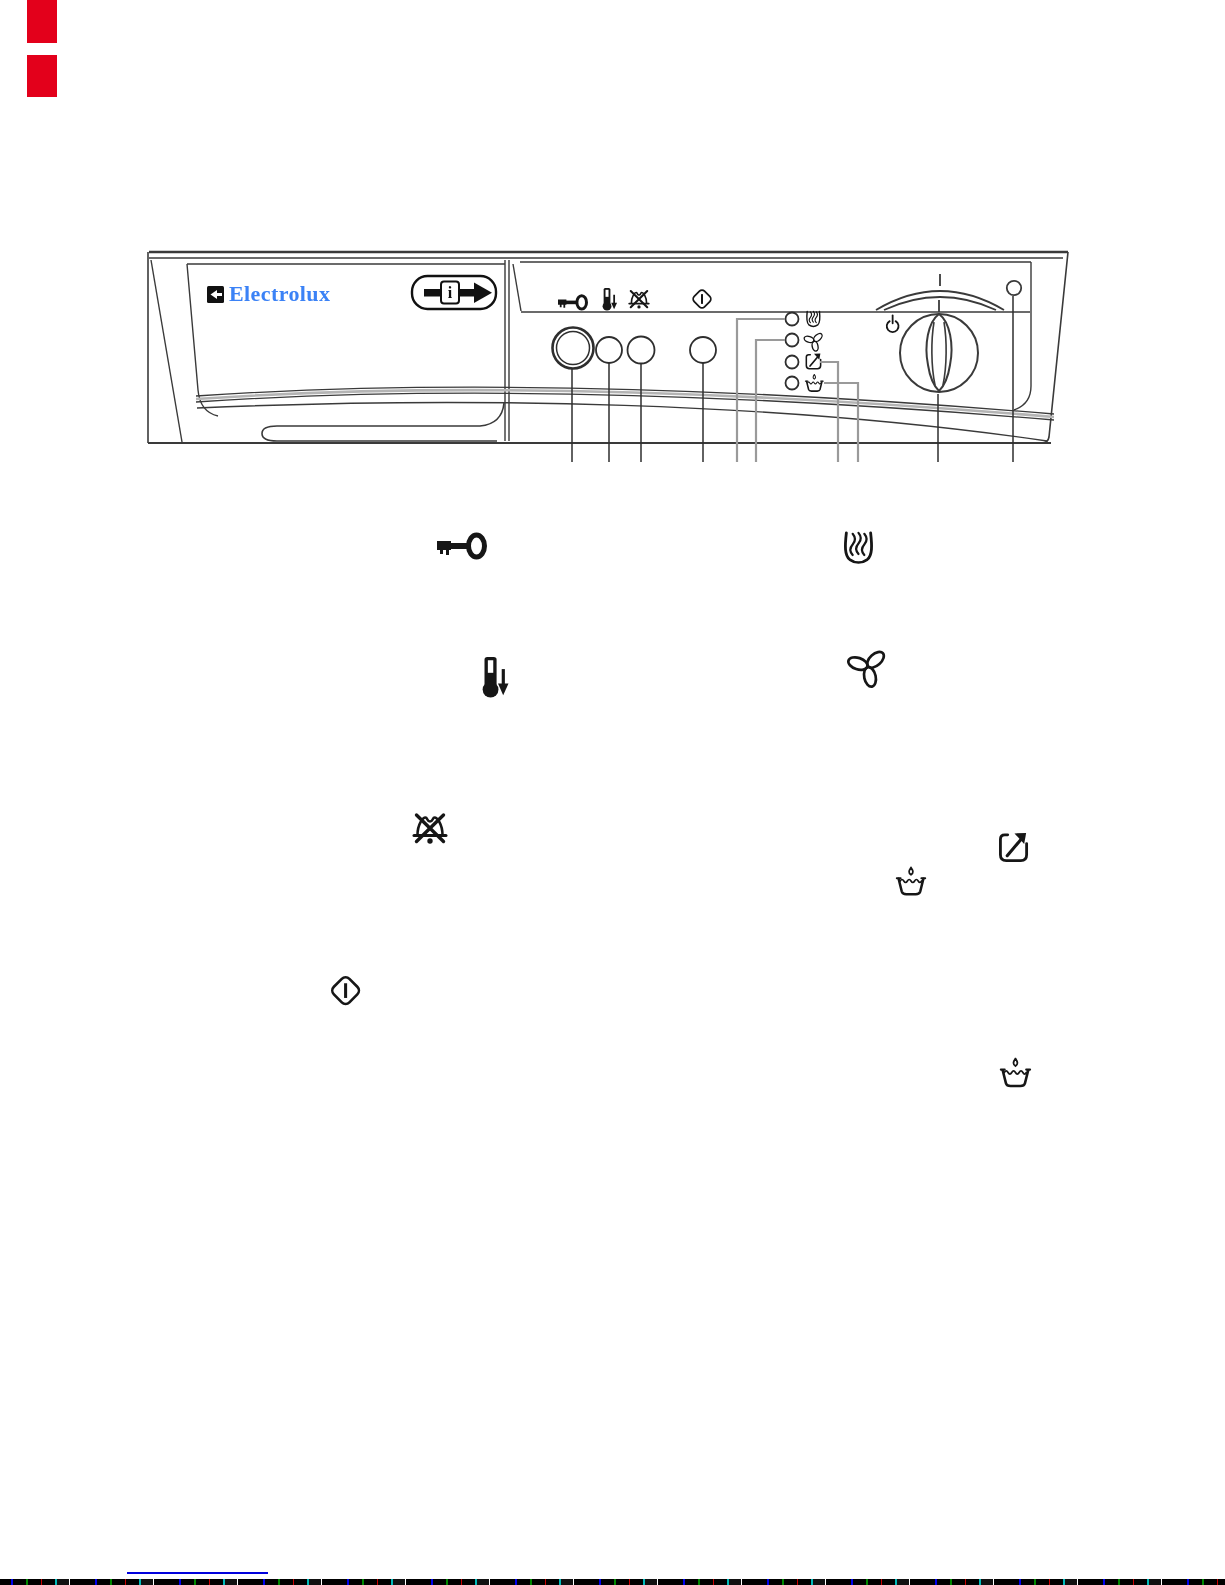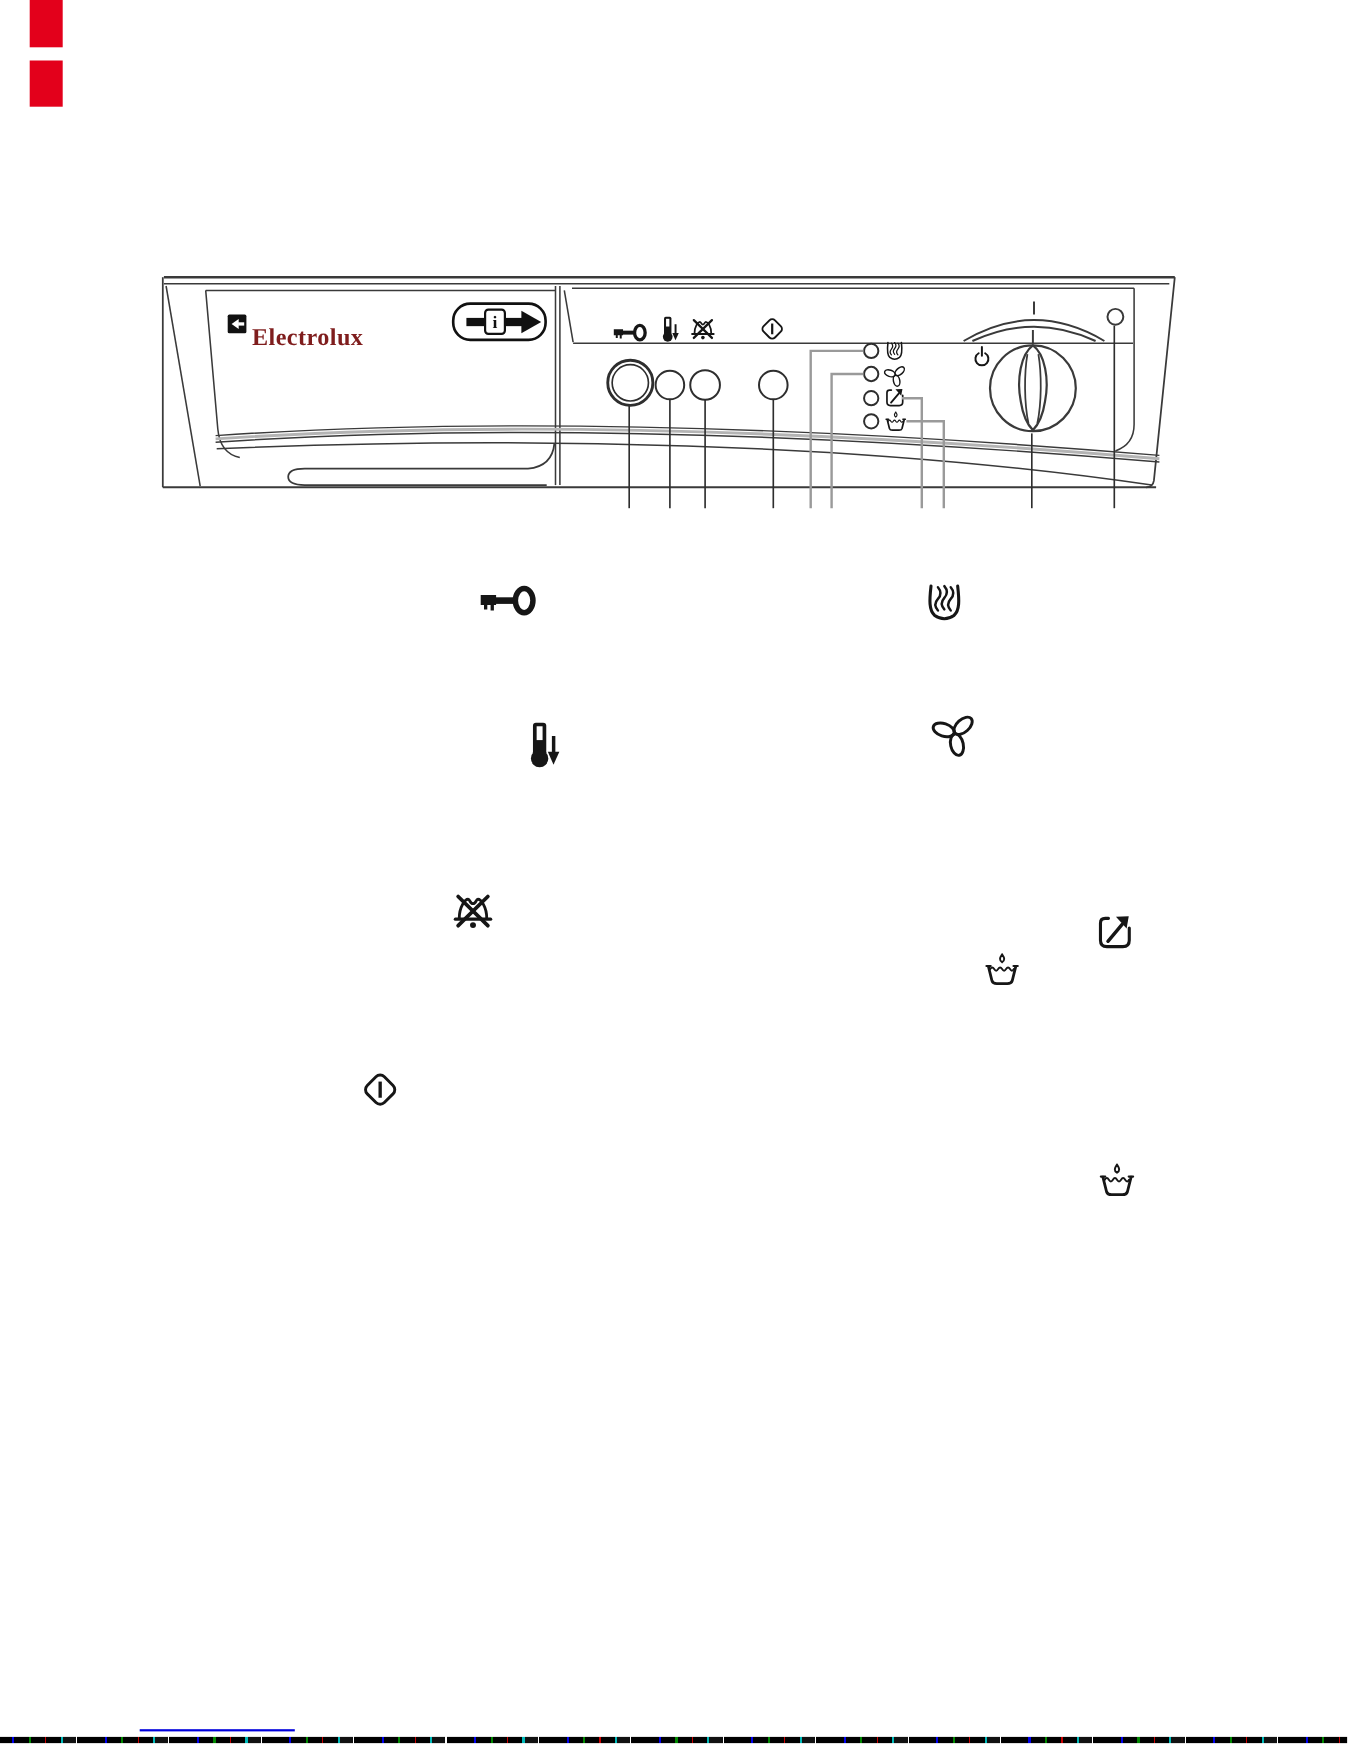--- a/index.html
+++ b/index.html
@@ -10,23 +10,22 @@
     overflow:hidden;
     font-family:"Liberation Serif", serif;
   }
   .red-mark{position:absolute;left:27px;width:30px;background:#e3001b;}
   #red-mark-1{top:0;height:43px;}
   #red-mark-2{top:55px;height:42px;}
   #diagram-svg{position:absolute;left:0;top:0;}
   #logo-text{
     position:absolute;left:229px;top:281px;
     font-family:"Liberation Serif", serif;
-    font-weight:bold;font-size:22px;color:#7f1d1d;
+    font-weight:bold;font-size:22px;color:#3b82f6;
     letter-spacing:0.4px;
-    margin-top:13px;
   }
   #link-underline{
     position:absolute;left:127px;top:1572px;width:141px;height:2px;
     background:#0000dd;
   }
   #noise-strip{
     position:absolute;left:0;top:1579px;width:1225px;height:6px;
     background:repeating-linear-gradient(90deg,
       #000 0 11px,#0000ee 11px 13px,#000 13px 26px,#008800 26px 28px,
       #000 28px 41px,#cc0000 41px 42px,#000 42px 55px,#00bbbb 55px 57px,

